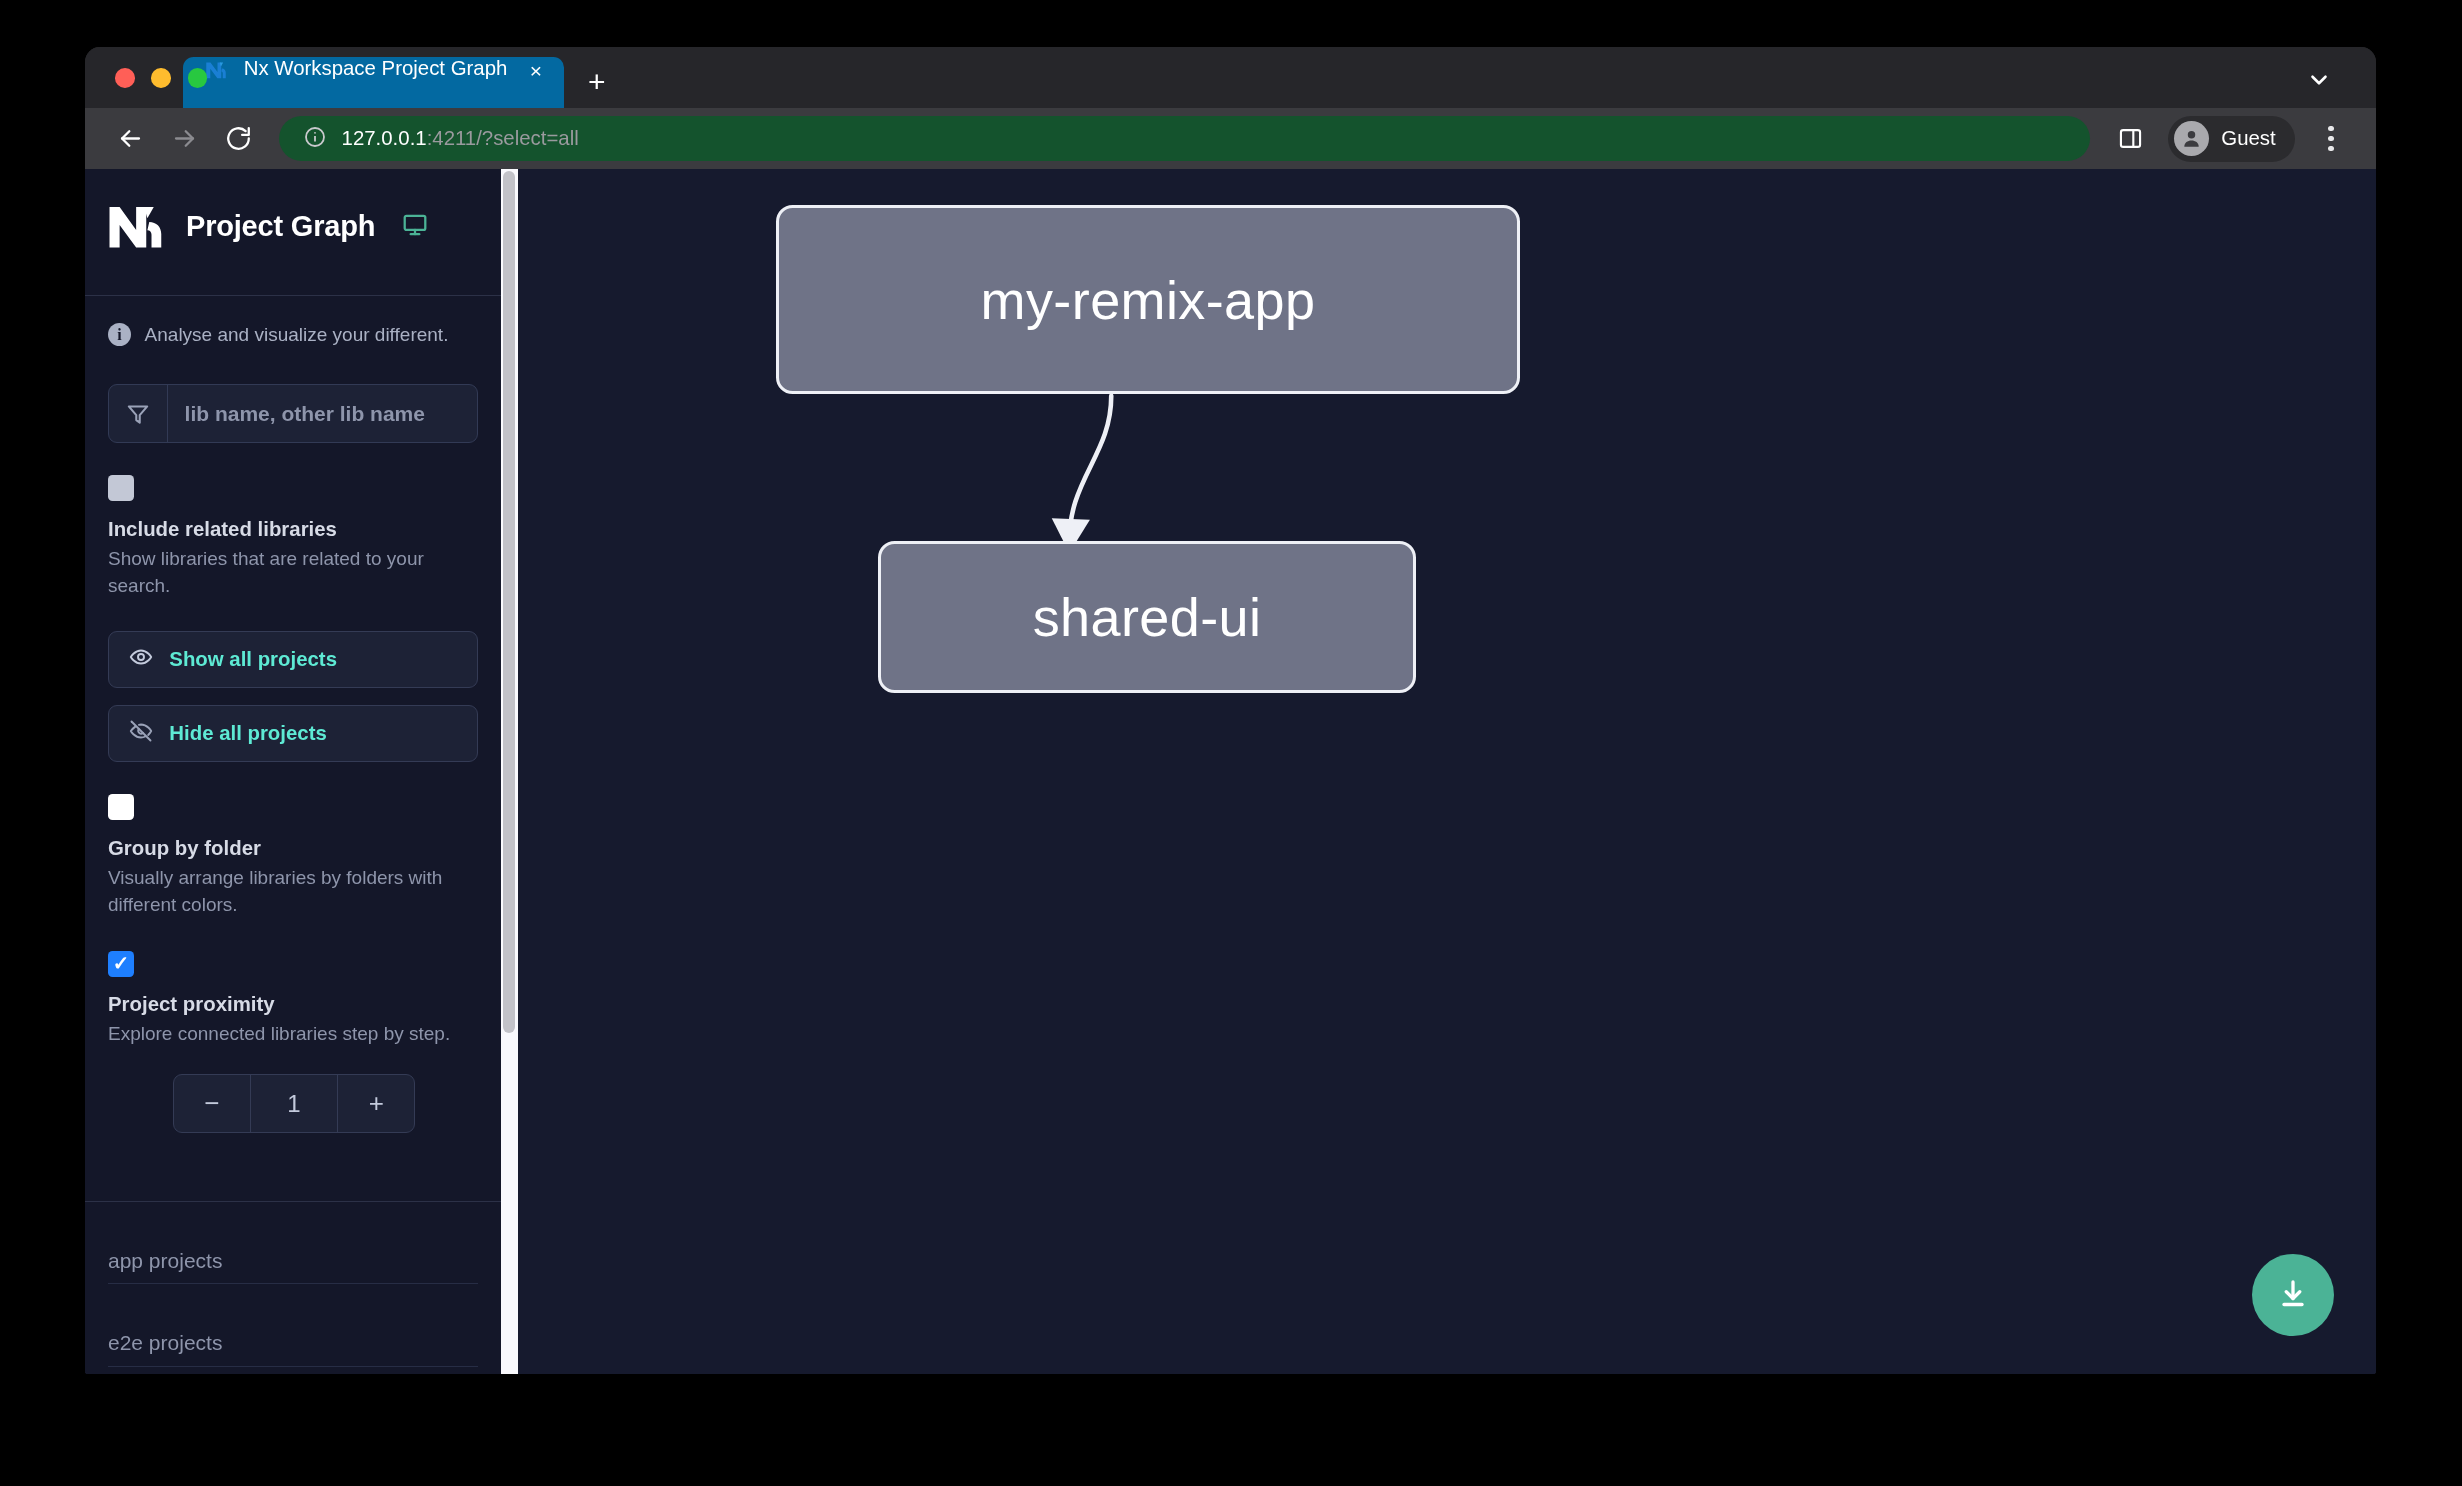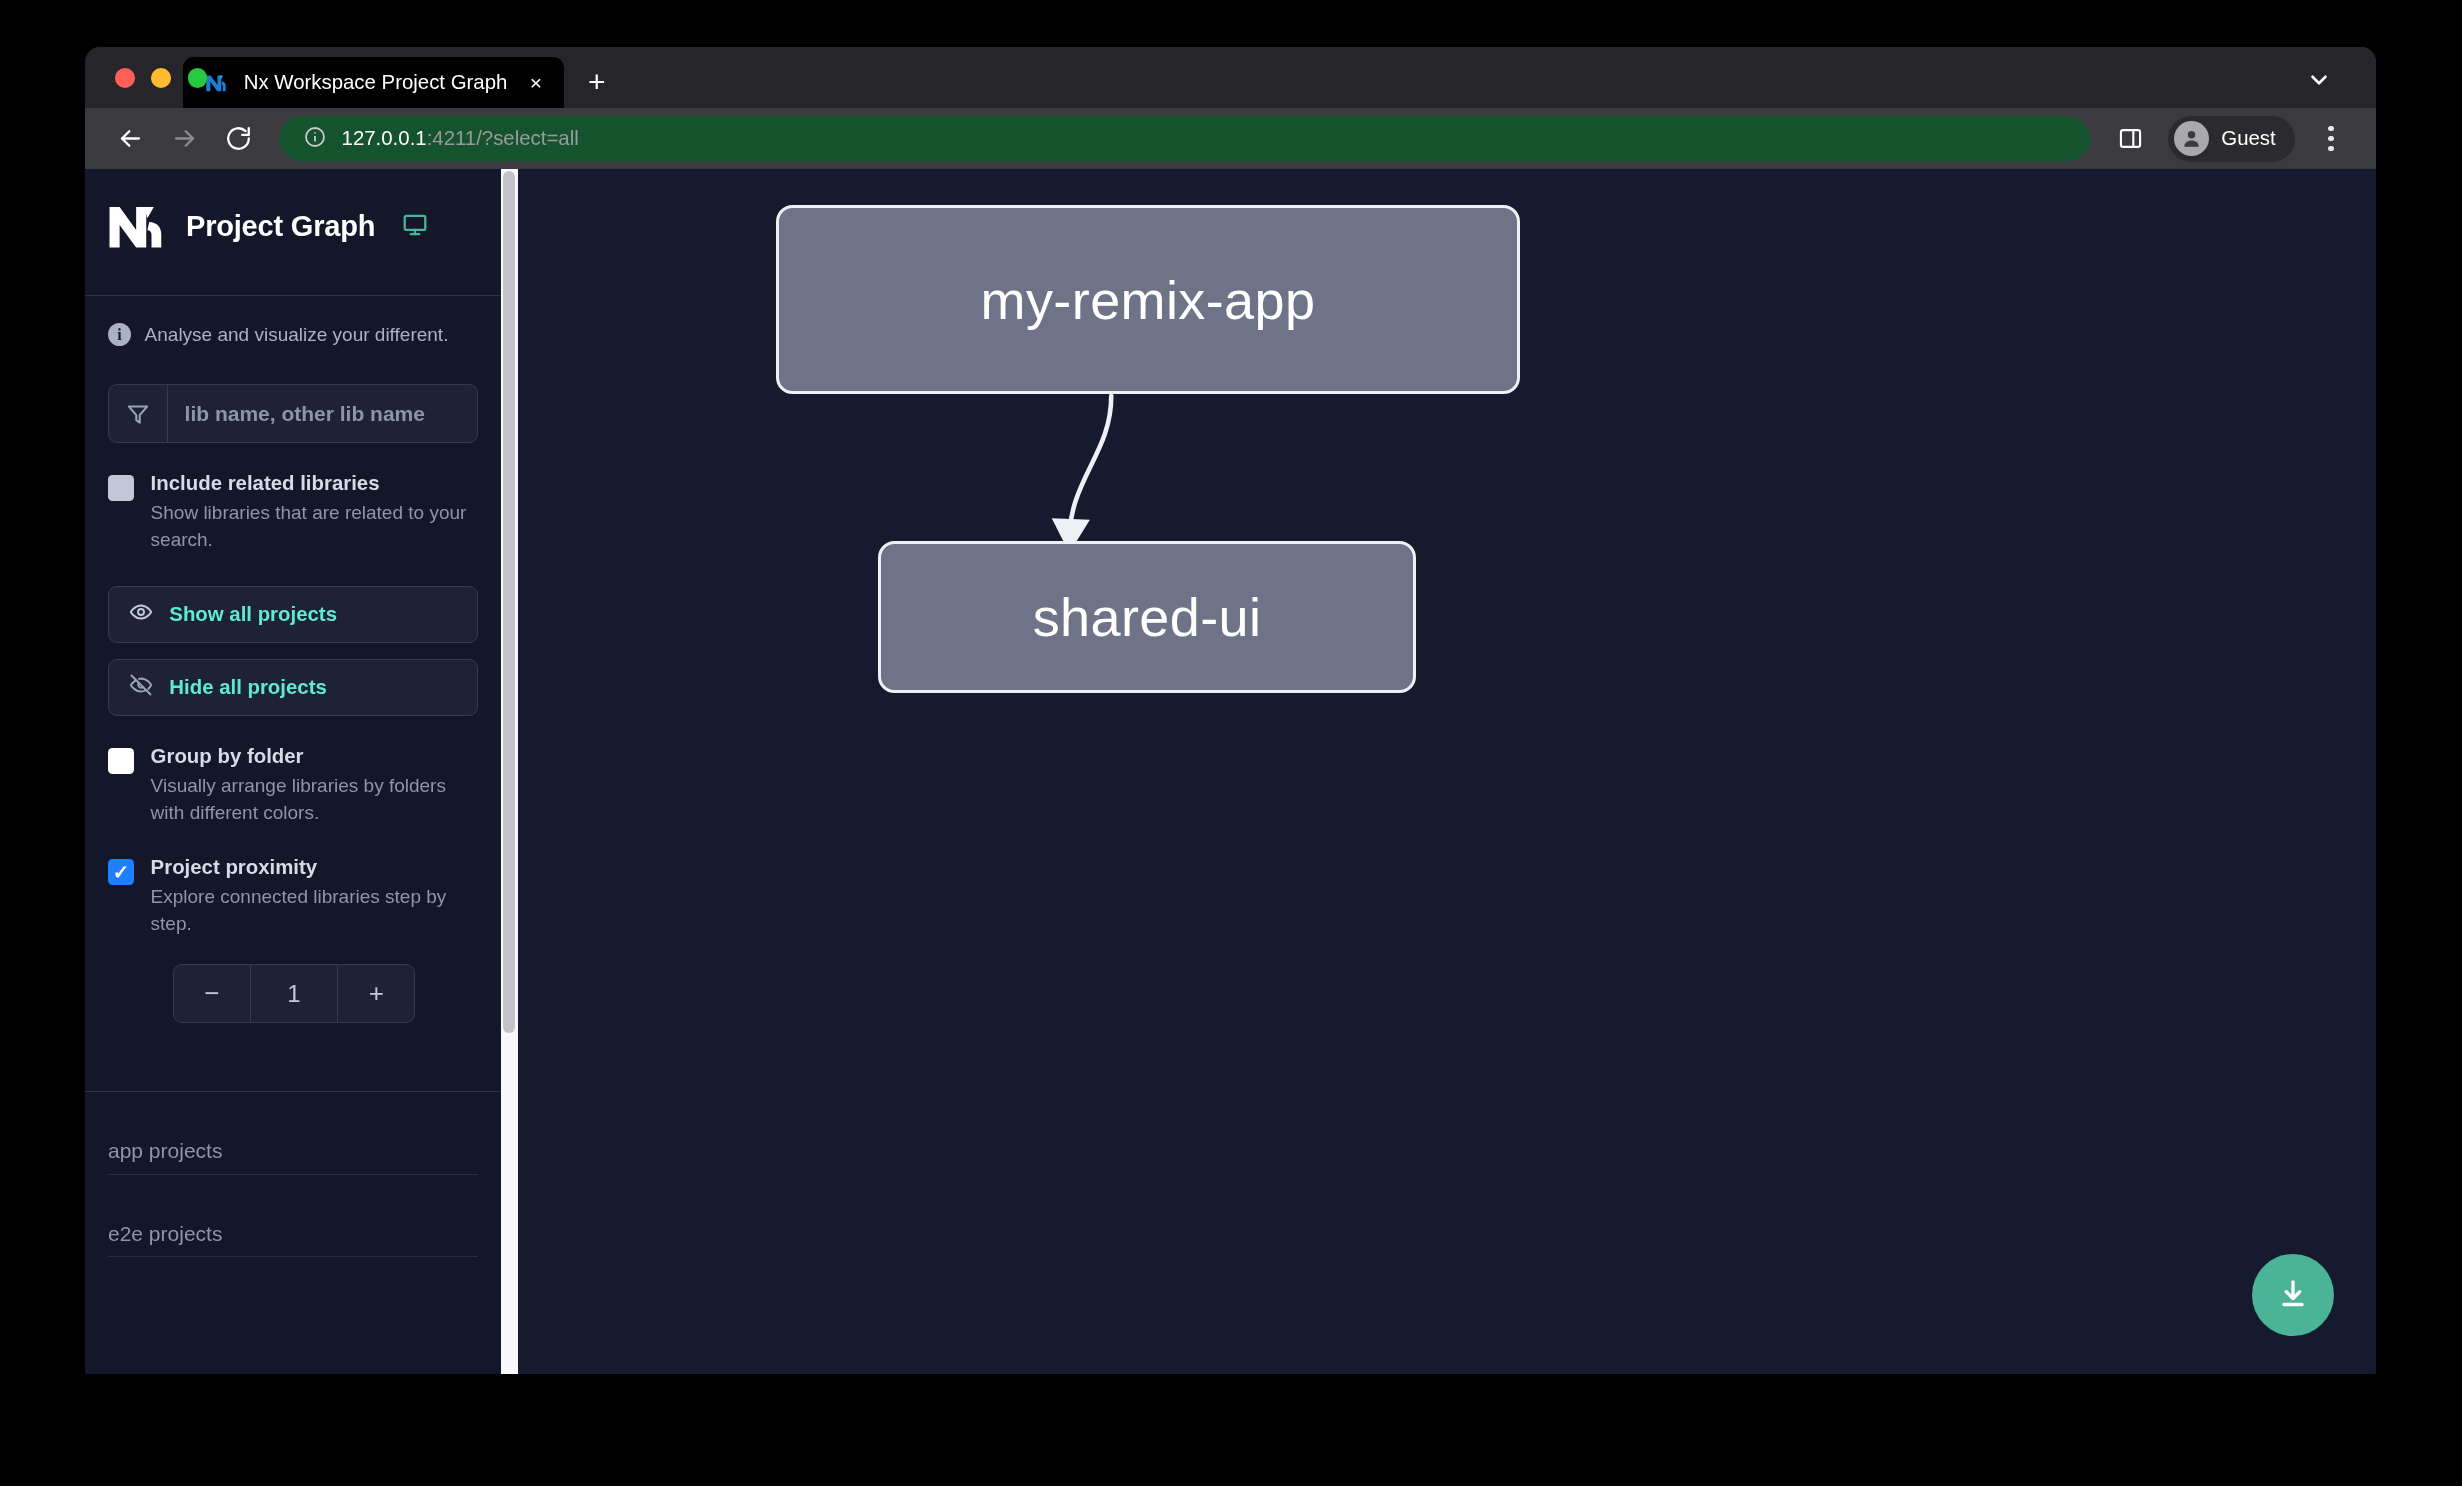--- a/index.html
+++ b/index.html
@@ -40,25 +40,24 @@
     display: flex;
     gap: 16.6px;
   }
   .traffic-light { width: 19.7px; height: 19.7px; border-radius: 50%; }
   .tl-red { background: #ff5f57; }
   .tl-amber { background: #febc2e; }
   .tl-green { background: #28c840; }
 
   #browser-tab {
     display: flex;
-    align-items: center;
     gap: 15px;
     height: 51px;
     padding: 0 15px 0 19.7px;
-    background: #000000;
+    background: #0369a1;
     border-radius: 10.6px 10.6px 0 0;
     min-width: 340px;
   }
   .tab-favicon {
     width: 26px; height: 26px;
     display: flex; align-items: center; justify-content: center;
     flex-shrink: 0;
   }
   .tab-title {
     color: #ffffff;
@@ -245,20 +244,21 @@
     font-family: "Liberation Sans", sans-serif;
     font-weight: bold;
   }
   #search-input::placeholder { color: #8e95ab; }
 
   
   .checkbox-row {
     display: flex;
     gap: 16.6px;
     margin-top: 29px;
+    flex-direction: column;
   }
   .cb {
     width: 26px; height: 26px;
     border-radius: 4.5px;
     flex-shrink: 0;
     margin-top: 3px;
     display: flex; align-items: center; justify-content: center;
   }
   .cb-muted { background: #c3c8d6; }
   .cb-empty { background: #ffffff; }

